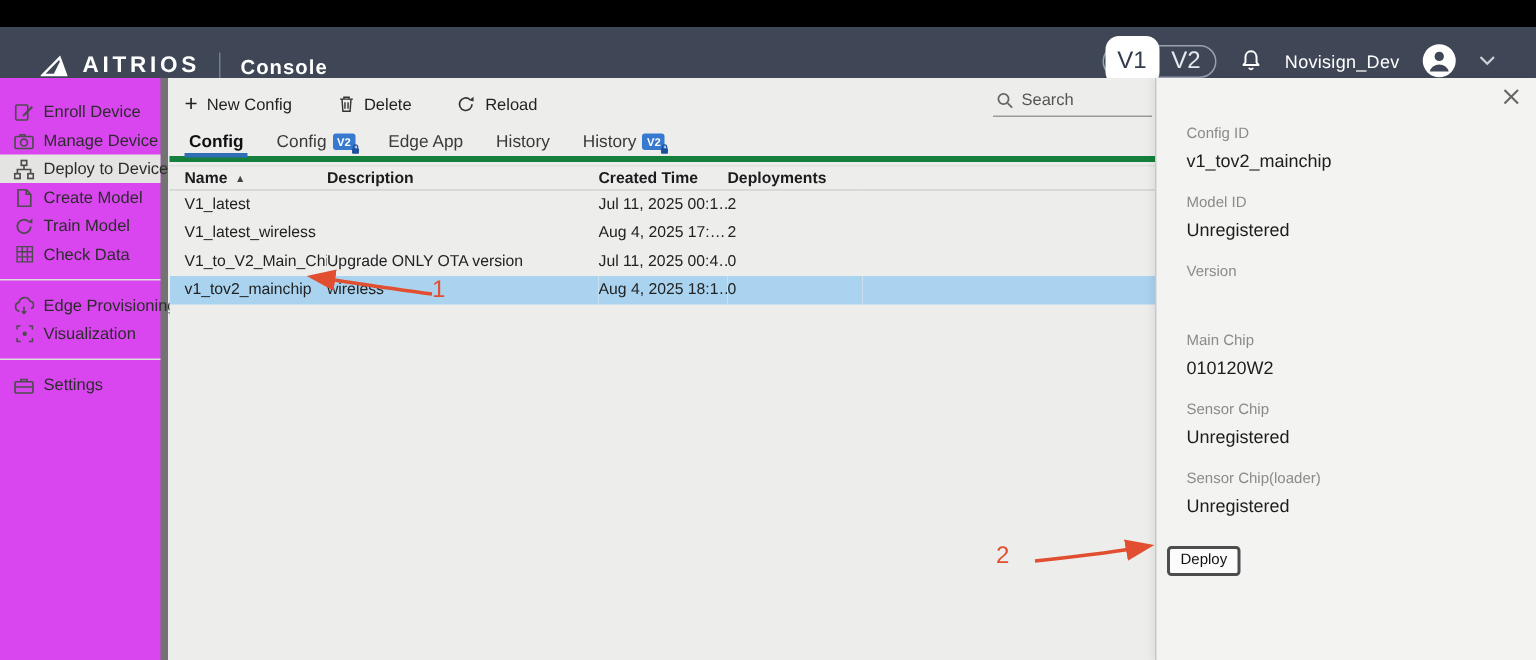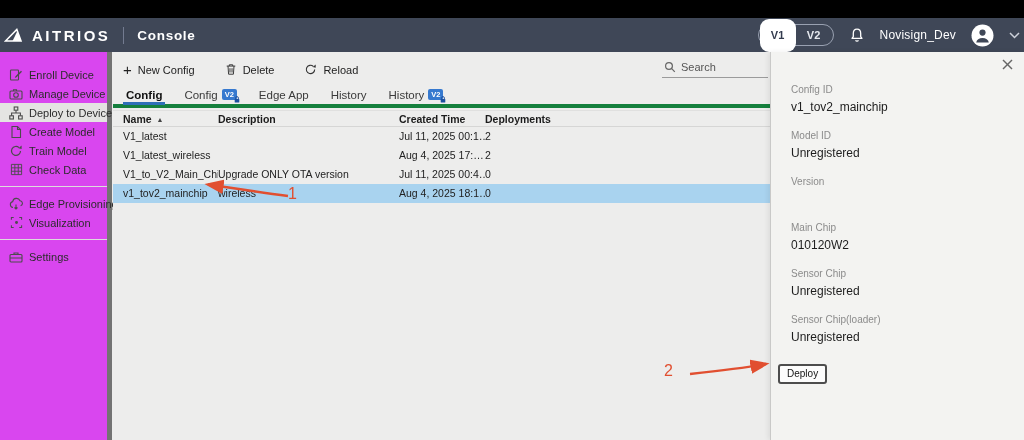--- a/index.html
+++ b/index.html
@@ -3,30 +3,30 @@
 <meta charset="utf-8">
 <style>
   * { margin:0; padding:0; box-sizing:border-box; }
   html,body { width:1024px; height:440px; overflow:hidden; }
   body { font-family:"Liberation Sans", sans-serif; background:#ededec; position:relative; }
   svg { display:block; }
 
   
   .top-strip { position:absolute; top:0; left:0; right:0; height:18px; background:#000; }
   .app-header { position:absolute; top:18px; left:0; right:0; height:34px; background:#3f4757;
-                display:flex; align-items:center; padding:0 4px; color:#fff; }
+                display:flex; align-items:flex-end; padding:0 27px; color:#fff; }
   .brand-area { display:flex; align-items:center; gap:9px; }
   .brand-text { font-size:15px; font-weight:bold; letter-spacing:2.5px; }
   .header-divider { width:1px; height:17px; background:#737b90; margin:0 13px; }
   .product-name { font-size:13.5px; font-weight:600; letter-spacing:0.7px; }
   .header-right { margin-left:auto; display:flex; align-items:center; gap:15px; }
   .version-toggle { display:flex; align-items:center; border:1px solid #99a1b1; border-radius:12px;
                     height:22px; padding:1px; }
   .toggle-opt { width:36px; height:33px; display:flex; align-items:center; justify-content:center;
-                font-size:11px; font-weight:bold; color:#e6e9ef; cursor:pointer; border-radius:9px; }
+                font-size:16px; font-weight:normal; color:#e6e9ef; cursor:pointer; border-radius:9px; }
   .toggle-opt.active { background:#fff; color:#333b4e; }
   .user-name { font-size:12px; font-weight:normal; letter-spacing:0.2px; }
 
   
   .left-edge { position:absolute; left:0; top:52px; width:2px; height:180px; background:#16181d; }
 
   
   .sidebar { position:absolute; top:52px; left:0; bottom:0; width:112px; background:#d946ef;
              border-right:5px solid #737373; padding-top:13px; }
   .side-item { height:19px; display:flex; align-items:center; gap:6px; padding-left:9px;

